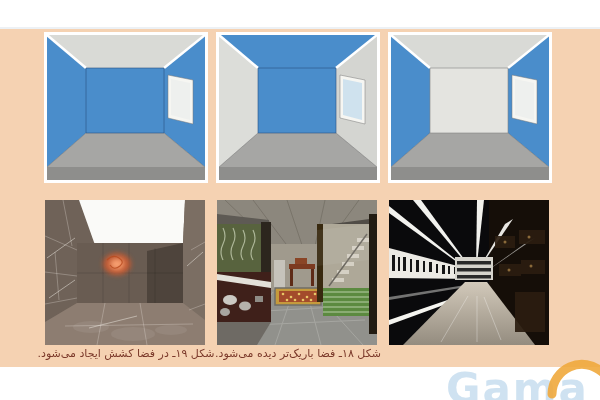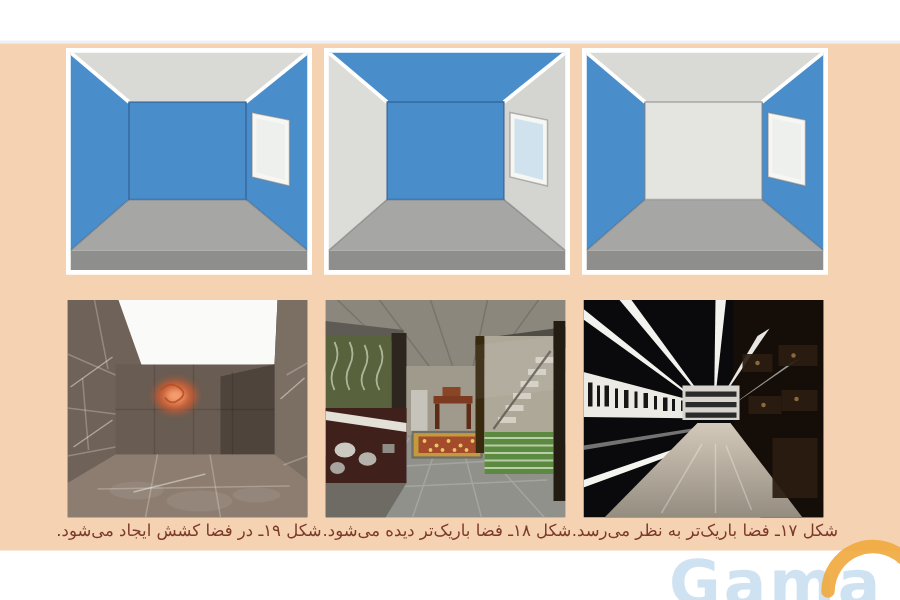--- a/index.html
+++ b/index.html
@@ -104,21 +104,20 @@
           <rect x="126" y="92" width="30" height="40"></rect>
         </g>
         <g fill="#8a6a3a">
           <circle cx="116" cy="42" r="1.5"></circle>
             <circle cx="140" cy="37" r="1.5"></circle>
           <circle cx="120" cy="70" r="1.5"></circle>
             <circle cx="142" cy="66" r="1.5"></circle>
         </g>
       </svg>
     </div>
-    <div class="caption">شکل ۱۷ـ فضا باریک‌تر به نظر می‌رسد.</div>
   </div>
 
   <div class="figure-col col-18">
     <div class="diagram-frame">
       <svg width="158" height="145" viewBox="0 0 158 145">
         <polygon points="0,0 158,0 117,33 39,33" fill="#4a8dcb"></polygon>
         <polygon points="0,0 39,33 39,98 0,132" fill="#dcddd9"></polygon>
         <polygon points="158,0 117,33 117,98 158,132" fill="#d4d5d1"></polygon>
         <polygon points="0,132 39,98 117,98 158,132" fill="#a6a6a4"></polygon>
         <rect x="0" y="132" width="158" height="13" fill="#8e8e8c"></rect>

